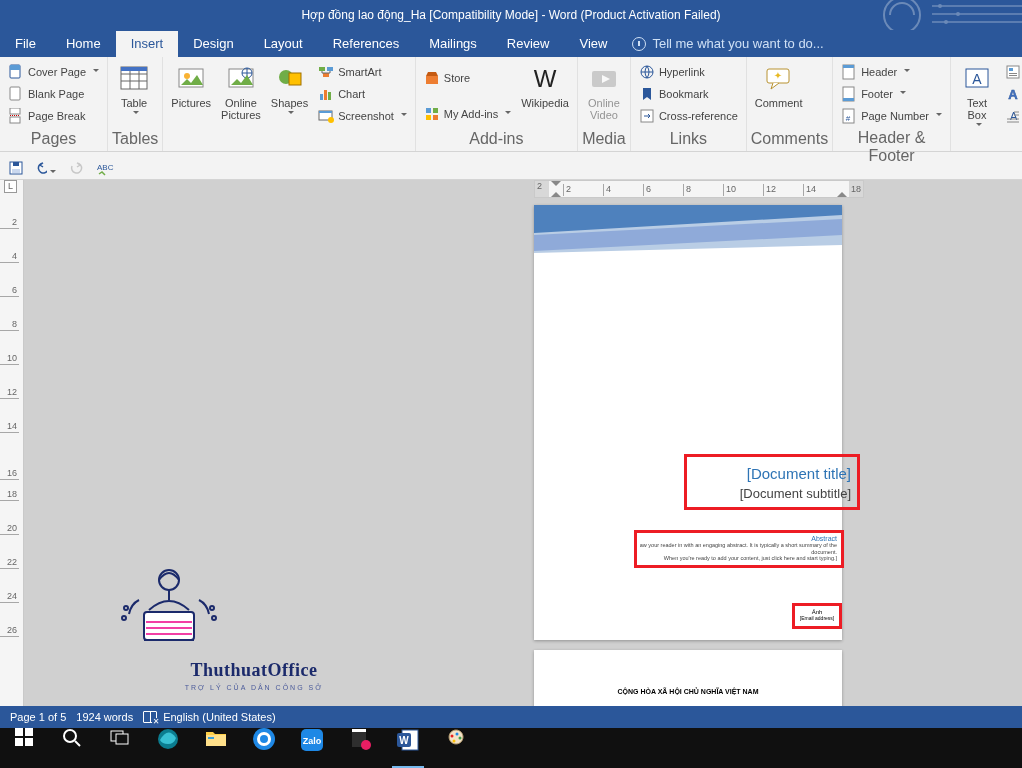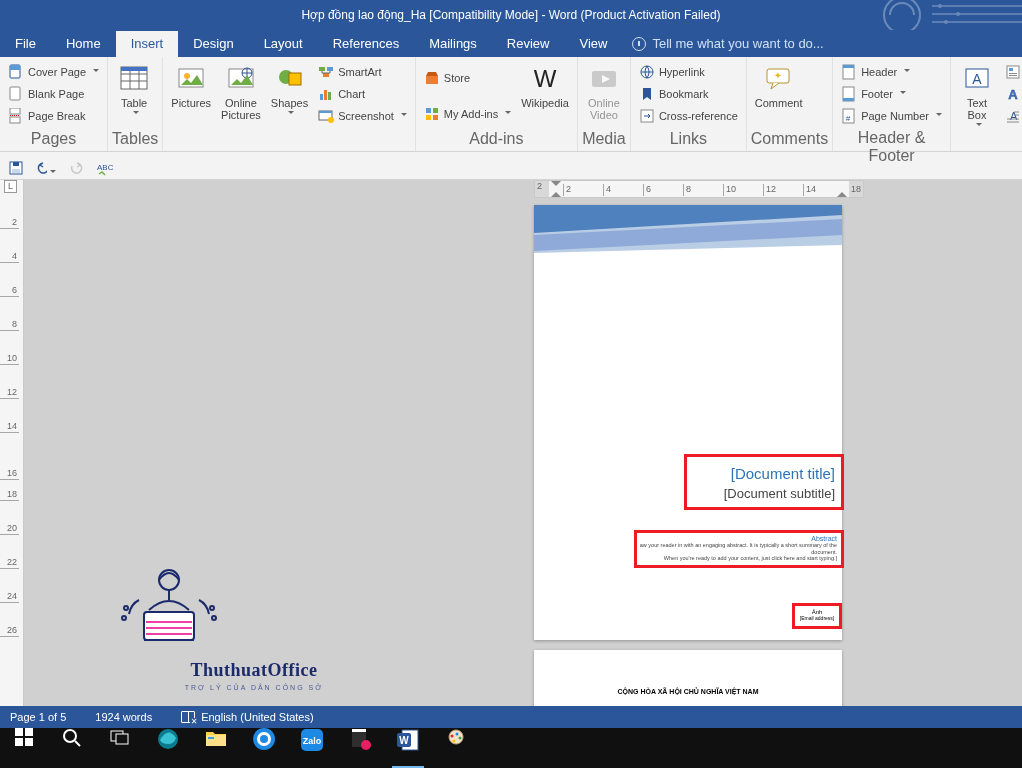--- a/index.html
+++ b/index.html
@@ -61,21 +61,21 @@
 .authE { font-size:5px; text-align:center; }
 .page2 .hdr { font-size:7px; font-weight:bold; text-align:center; padding-top:38px; }
 
 
 .wm { position:absolute; left:90px; top:370px; width:280px; text-align:center; color:#1b2a6b; }
 .wm .big { font-size:18px; font-family: Liberation Serif, serif; font-weight:bold; letter-spacing:.5px; }
 .wm .sm { font-size:7px; letter-spacing:2px; color:#4a5a9a; margin-top:3px; }
 .wm svg { width:110px; height:110px; }
 
 
-.status { position:absolute; left:0; right:0; bottom:0; height:22px; background:#2b579a; color:#fff; font-size:11px; display:flex; align-items:center; gap:29px; padding:0 10px; }
+.status { position:absolute; left:0; right:0; bottom:0; height:22px; background:#2b579a; color:#fff; font-size:11px; display:flex; align-items:center; gap:10px; padding:0 10px; }
 .status .lang { display:flex; align-items:center; gap:6px; }
 .bookico { width:14px; height:12px; border:1px solid #fff; border-radius:1px; position:relative; }
 .bookico::before { content:""; position:absolute; left:50%; top:0; bottom:0; border-left:1px solid #fff; }
 .bookico .x { position:absolute; right:-4px; bottom:-4px; width:8px; height:8px; border-radius:50%; background:#2b579a; color:#fff; font-size:8px; line-height:8px; text-align:center; }
 .tb { position:absolute; left:0; right:0; bottom:0; height:40px; background:#101010; display:flex; align-items:center; }
 .tbitem { width:48px; height:40px; display:flex; align-items:flex-start; justify-content:center; color:#fff; position:relative; }
 .tbitem.active::after { content:""; position:absolute; bottom:0; left:8px; right:8px; height:2px; background:#76b9ed; }
 .status { bottom:40px; }
 .workspace { bottom:62px; }
 
@@ -509,21 +509,21 @@
       </div>
 
     <div class="page page1">
       <div class="coverart">
         <svg viewBox="0 0 308 50" preserveAspectRatio="none">
           <rect width="308" height="28" fill="#4e81bd"></rect>
           <path d="M0 28 L308 10 L308 40 L0 48 Z" fill="#b9cde5"></path>
           <path d="M0 30 L308 14 L308 30 L0 46 Z" fill="#8faad9"></path>
         </svg>
       </div>
-      <div class="redbox" style="left:150px; top:249px; width:160px; height:56px;">
+      <div class="redbox" style="left:150px; top:249px; width:176px; height:56px;">
         <div style="padding:8px 6px 0 0">
           <div class="docTitle">[Document title]</div>
           <div class="docSub">[Document subtitle]</div>
         </div>
       </div>
       <div class="redbox" style="left:100px; top:325px; width:210px; height:38px; padding:2px 4px 0 0">
         <div class="abstractH">Abstract</div>
         <div class="abstractT">aw your reader in with an engaging abstract. It is typically a short summary of the</div>
         <div class="abstractT">document.</div>
         <div class="abstractT">When you're ready to add your content, just click here and start typing.]</div>

